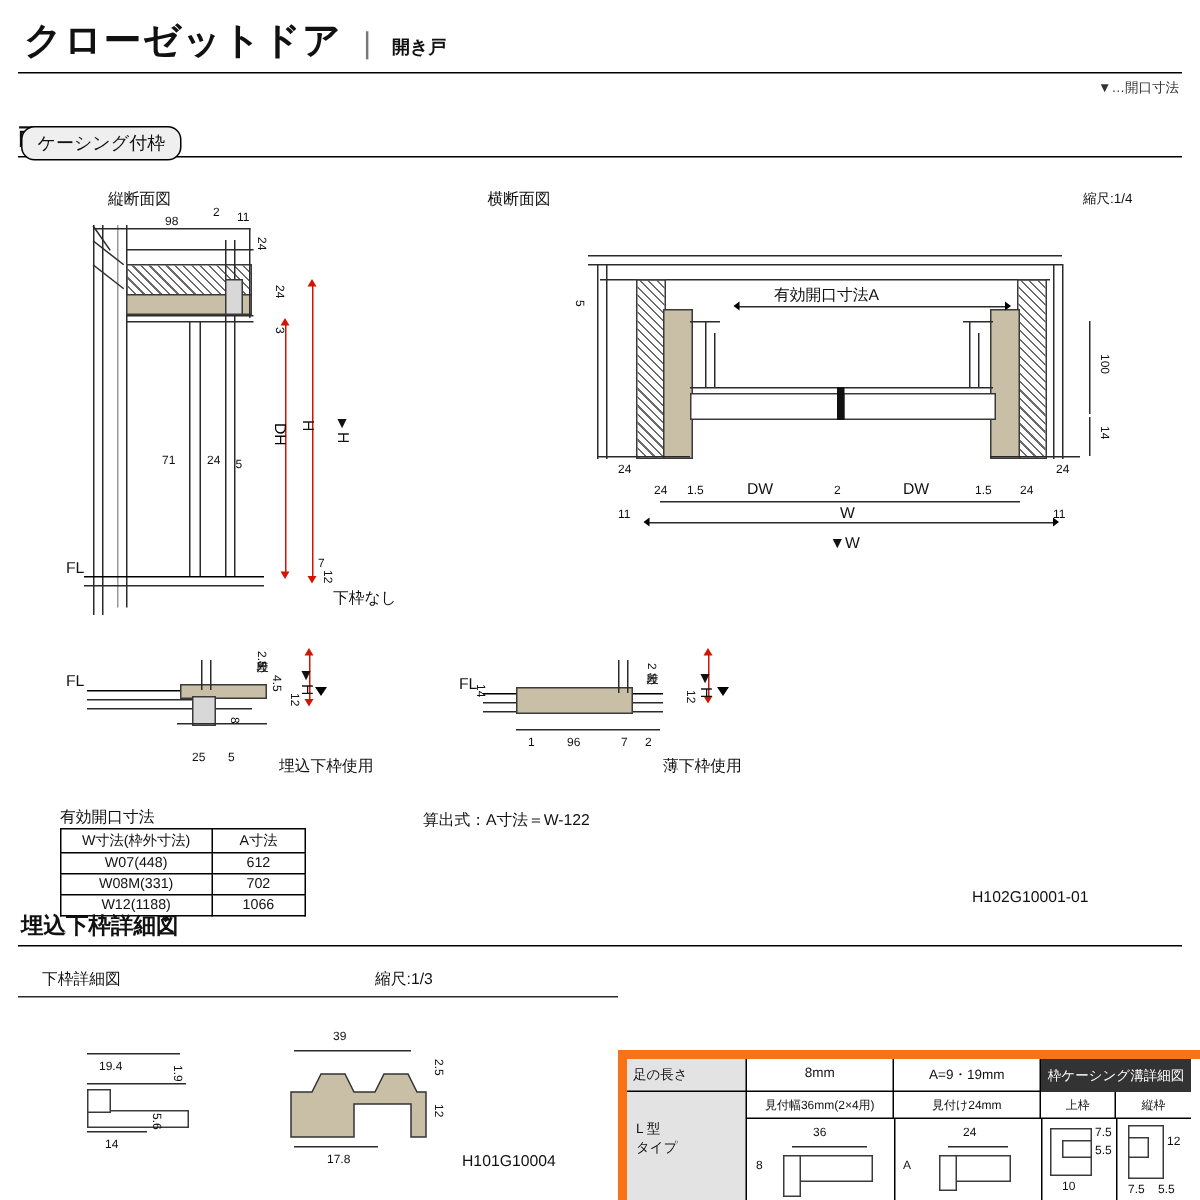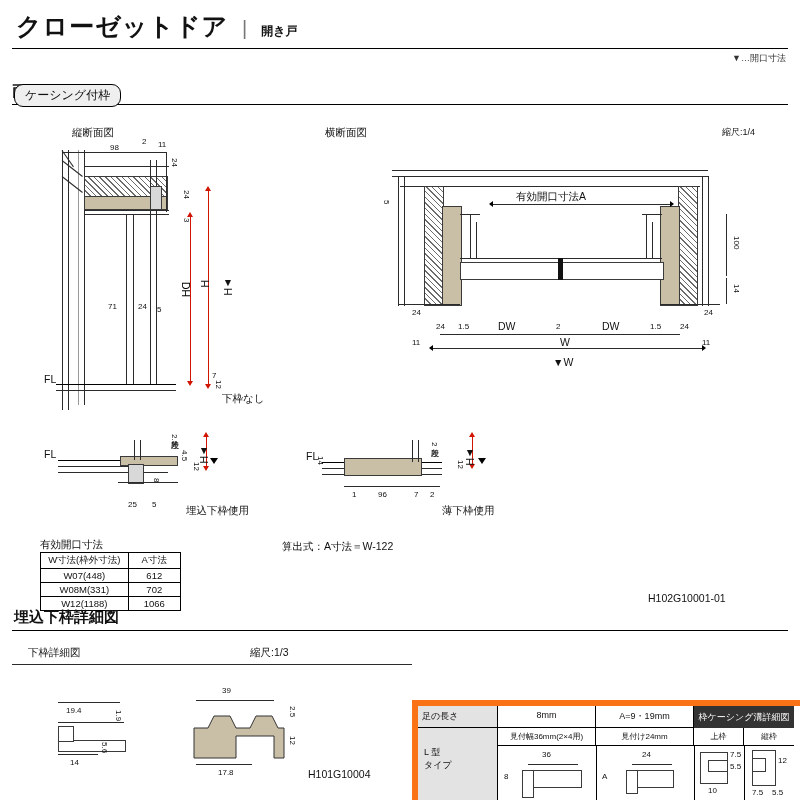--- a/index.html
+++ b/index.html
@@ -243,21 +243,21 @@
   <div class="ln vl red" style="left:472px;top:436px;height:30px;"></div>
   <div class="arrowUp" style="left:469px;top:432px;"></div>
   <div class="arrowDn" style="left:469px;top:464px;"></div>
   <div class="lb11 vert" style="left:464px;top:446px;">▼H</div>
   <div class="tri-dn" style="left:478px;top:458px;"></div>
   <div class="lb11" style="left:442px;top:504px;">薄下枠使用</div>
 
   <div class="lb11" style="left:282px;top:540px;">算出式：A寸法＝W-122</div>
 
   <div class="lb11" style="left:40px;top:538px;">有効開口寸法</div>
-  <table class="tbl" style="left:40px;top:552px;width:141px;">
+  <table class="tbl" style="left:40px;top:552px;width:164px;">
     <tbody>
         <tr>
       <td style="width:100px;">W寸法(枠外寸法)</td>
       <td style="width:60px;">A寸法</td>
     </tr>
     <tr>
       <td>W07(448)</td>
       <td>612</td>
     </tr>
     <tr>

